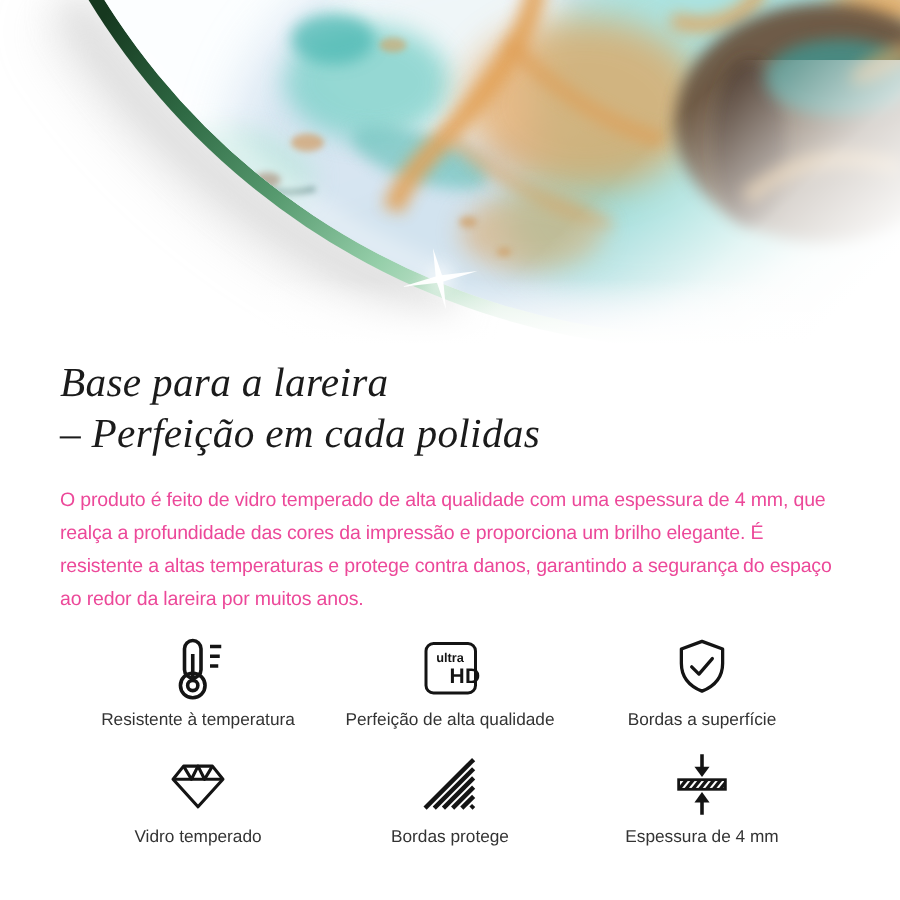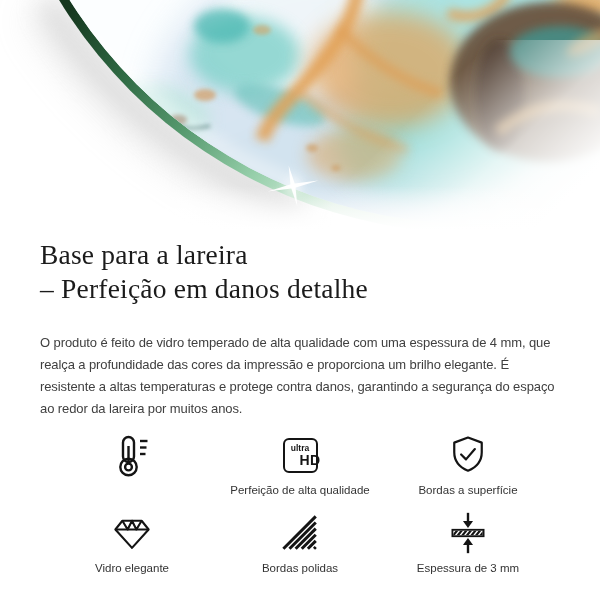--- a/index.html
+++ b/index.html
@@ -6,24 +6,24 @@
   body{
     width:600px;height:600px;background:#ffffff;overflow:hidden;
     font-family:"Liberation Sans",sans-serif;color:#1c1c1c;
   }
   .hero{position:relative;width:600px;height:232px;overflow:hidden;background:#fff;}
   .hero svg{display:block;}
   .content{padding:0 40px;}
   .title{
     font-family:"Liberation Serif","DejaVu Serif",serif;
     font-size:27.5px;line-height:34px;font-weight:400;color:#1b1b1b;
-    margin:6px 0 0;letter-spacing:.2px;
+    margin:6px 0 0;letter-spacing:.2px;font-style:italic;
   }
   .desc{
-    font-size:13px;line-height:22px;color:#404040;margin:26px 0 0;
+    font-size:13px;line-height:22px;color:#ec4899;margin:16px 0 0;
     max-width:545px;letter-spacing:-.1px;
   }
   .features{
     display:grid;grid-template-columns:repeat(3,1fr);
     row-gap:16px;margin:14px 8px 0;
   }
   .feature{display:flex;flex-direction:column;align-items:center;}
   .icon-box{height:42px;display:flex;align-items:center;justify-content:center;}
   .feature-label{font-size:11.5px;color:#333;margin-top:8px;white-space:nowrap;}
   .ic{stroke:#141414;fill:none;stroke-width:2.4;}
@@ -125,37 +125,38 @@
     <g transform="translate(293,186) rotate(-12)">
       <circle r="9" fill="#ffffff" opacity="0.55" filter="url(#f5)"></circle>
       <path d="M0,-21 L2.4,0 L0,21 L-2.4,0 Z" fill="#ffffff" opacity="0.95"></path>
       <path d="M-26,0 L0,2.4 L26,0 L0,-2.4 Z" fill="#ffffff" opacity="0.95"></path>
       <circle r="2.4" fill="#ffffff"></circle>
     </g>
   </svg>
 </div>
 
 <div class="content">
-  <h1 class="title"><span>Base para a lareira</span><br><span>– Perfeição em danos detalhe</span></h1>
+  <h1 class="title"><span>Base para a lareira</span><br><span>– Perfeição em cada polidas</span></h1>
   <p class="desc">O produto é feito de vidro temperado de alta qualidade com uma espessura de 4 mm, que realça a profundidade das cores da impressão e proporciona um brilho elegante. É resistente a altas temperaturas e protege contra danos, garantindo a segurança do espaço ao redor da lareira por muitos anos.</p>
 
   <div class="features">
 
     <div class="feature">
       <div class="icon-box">
         <svg width="44" height="44" viewBox="0 0 44 44">
           <rect class="ic" x="13" y="4" width="11" height="25" rx="5.5"></rect>
           <circle class="ic" cx="18.5" cy="34" r="8.2"></circle>
           <circle class="ic" cx="18.5" cy="34" r="3.4" stroke-width="2.2"></circle>
           <line class="ic" x1="18.5" y1="30.8" x2="18.5" y2="13" stroke-width="2.2"></line>
           <line class="ic" x1="30" y1="8" x2="37.5" y2="8" stroke-width="2.2"></line>
           <line class="ic" x1="30" y1="14.5" x2="36.5" y2="14.5" stroke-width="2.2"></line>
           <line class="ic" x1="30" y1="21" x2="35.5" y2="21" stroke-width="2.2"></line>
         </svg>
       </div>
+      <div class="feature-label">Resistente à temperatura</div>
     </div>
 
     <div class="feature">
       <div class="icon-box">
         <div class="uhd">
           <span class="t">ultra</span>
           <span class="b">HD</span>
         </div>
       </div>
       <div class="feature-label">Perfeição de alta qualidade</div>
@@ -172,37 +173,37 @@
     </div>
 
     <div class="feature">
       <div class="icon-box">
         <svg width="42" height="40" viewBox="0 0 48 44">
           <path class="ic" stroke-width="2.2" stroke-linejoin="round" d="M13,8 H35 L43,18 L24,39 L5,18 Z"></path>
           <path class="ic" stroke-width="2" stroke-linejoin="round" d="M5,18 H43"></path>
           <path class="ic" stroke-width="2" stroke-linejoin="round" d="M13,8 L19,18 L24,8 L29,18 L35,8"></path>
         </svg>
       </div>
-      <div class="feature-label">Vidro elegante</div>
+      <div class="feature-label">Vidro temperado</div>
     </div>
 
     <div class="feature">
       <div class="icon-box">
         <svg width="42" height="42" viewBox="0 0 48 48">
           <g stroke="#141414" stroke-width="3.4">
             <line x1="5" y1="42" x2="42" y2="5"></line>
             <line x1="12" y1="42" x2="42" y2="12"></line>
             <line x1="19" y1="42" x2="42" y2="19"></line>
             <line x1="26" y1="42" x2="42" y2="26"></line>
             <line x1="33" y1="42" x2="42" y2="33"></line>
             <line x1="40" y1="42" x2="42" y2="40"></line>
           </g>
         </svg>
       </div>
-      <div class="feature-label">Bordas polidas</div>
+      <div class="feature-label">Bordas protege</div>
     </div>
 
     <div class="feature">
       <div class="icon-box">
         <svg width="44" height="44" viewBox="0 0 48 48">
           <line x1="24" y1="2" x2="24" y2="12" stroke="#141414" stroke-width="2.6"></line>
           <polygon points="18.5,11 29.5,11 24,18.5" fill="#141414"></polygon>
           <line x1="24" y1="46" x2="24" y2="36" stroke="#141414" stroke-width="2.6"></line>
           <polygon points="18.5,37 29.5,37 24,29.5" fill="#141414"></polygon>
           <g>
@@ -215,17 +216,17 @@
               <line x1="11" y1="29" x2="19" y2="19"></line>
               <line x1="16" y1="29" x2="24" y2="19"></line>
               <line x1="21" y1="29" x2="29" y2="19"></line>
               <line x1="26" y1="29" x2="34" y2="19"></line>
               <line x1="31" y1="29" x2="39" y2="19"></line>
               <line x1="36" y1="29" x2="44" y2="19"></line>
             </g>
           </g>
         </svg>
       </div>
-      <div class="feature-label">Espessura de 3 mm</div>
+      <div class="feature-label">Espessura de 4 mm</div>
     </div>
 
   </div>
 </div>
 
 </body></html>

